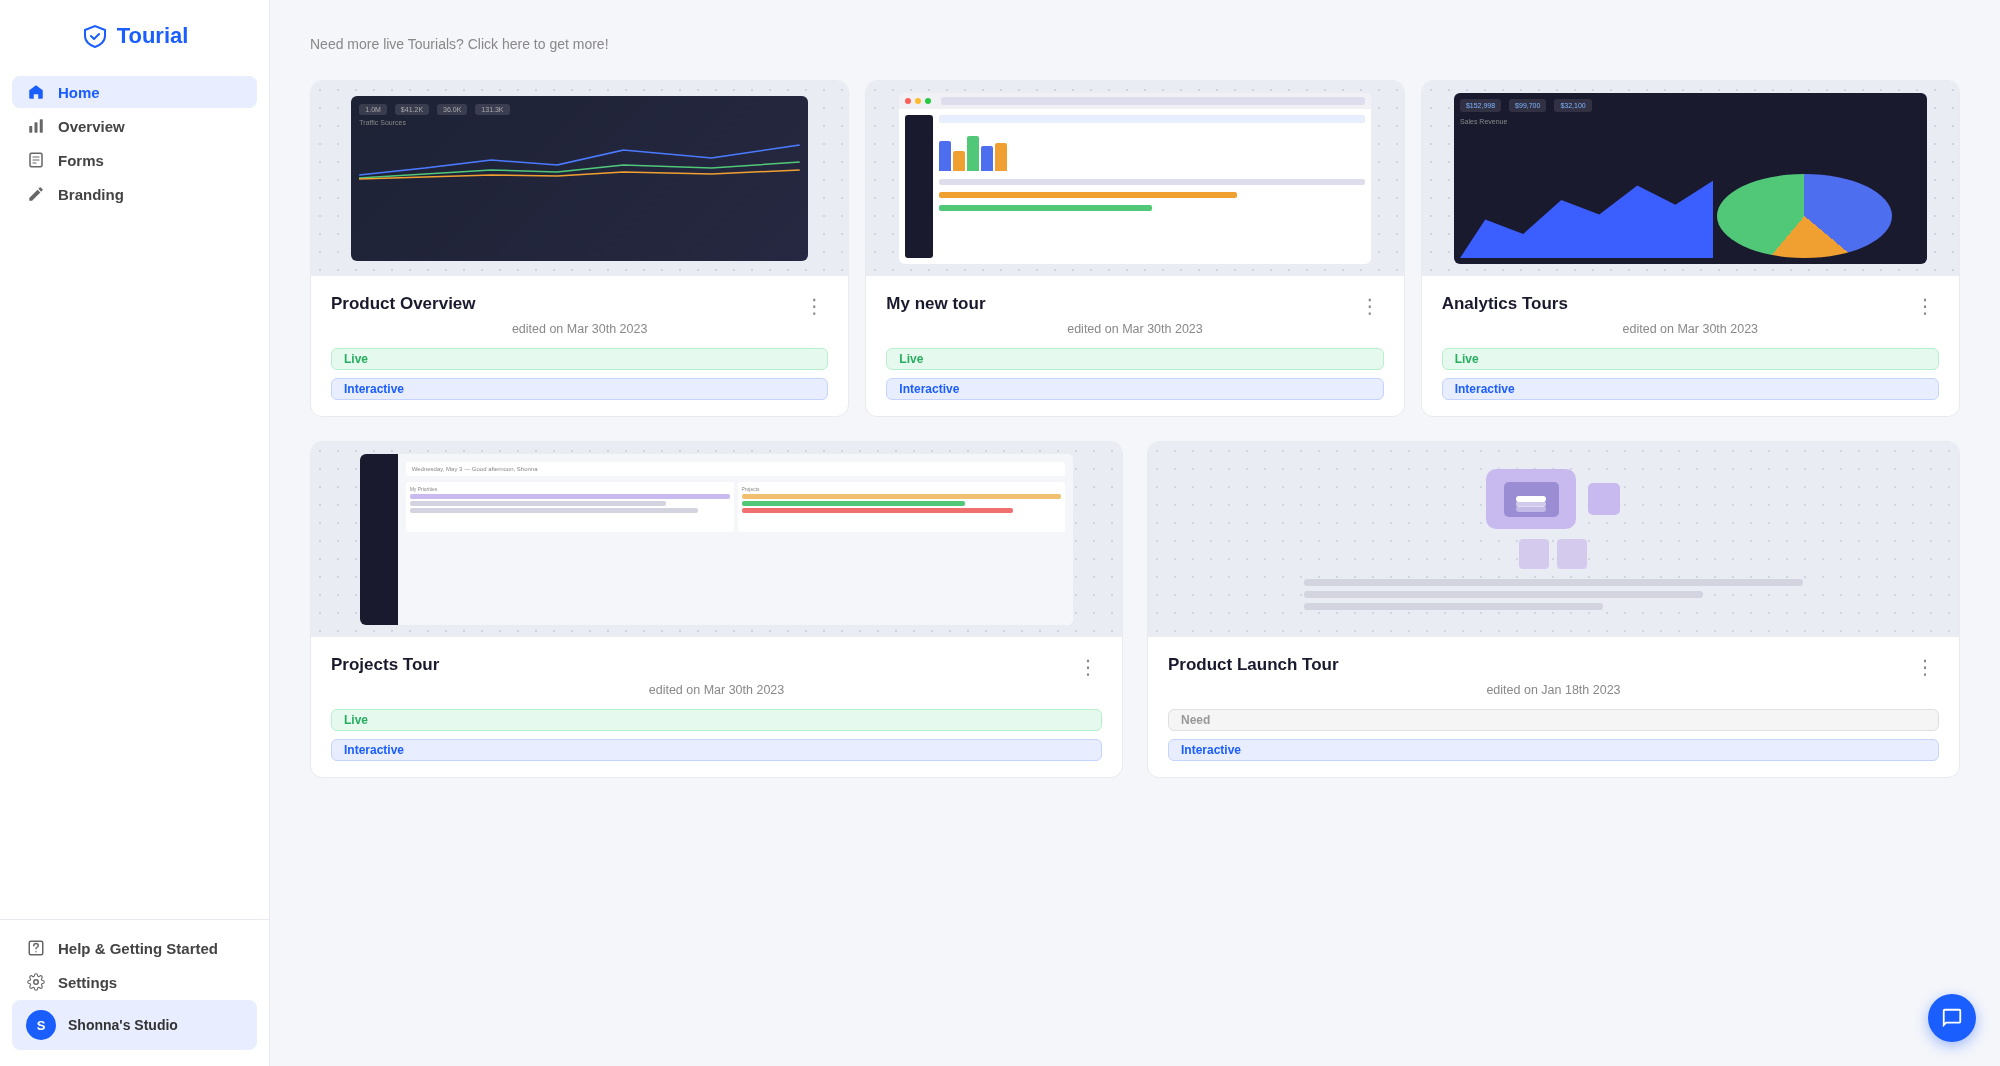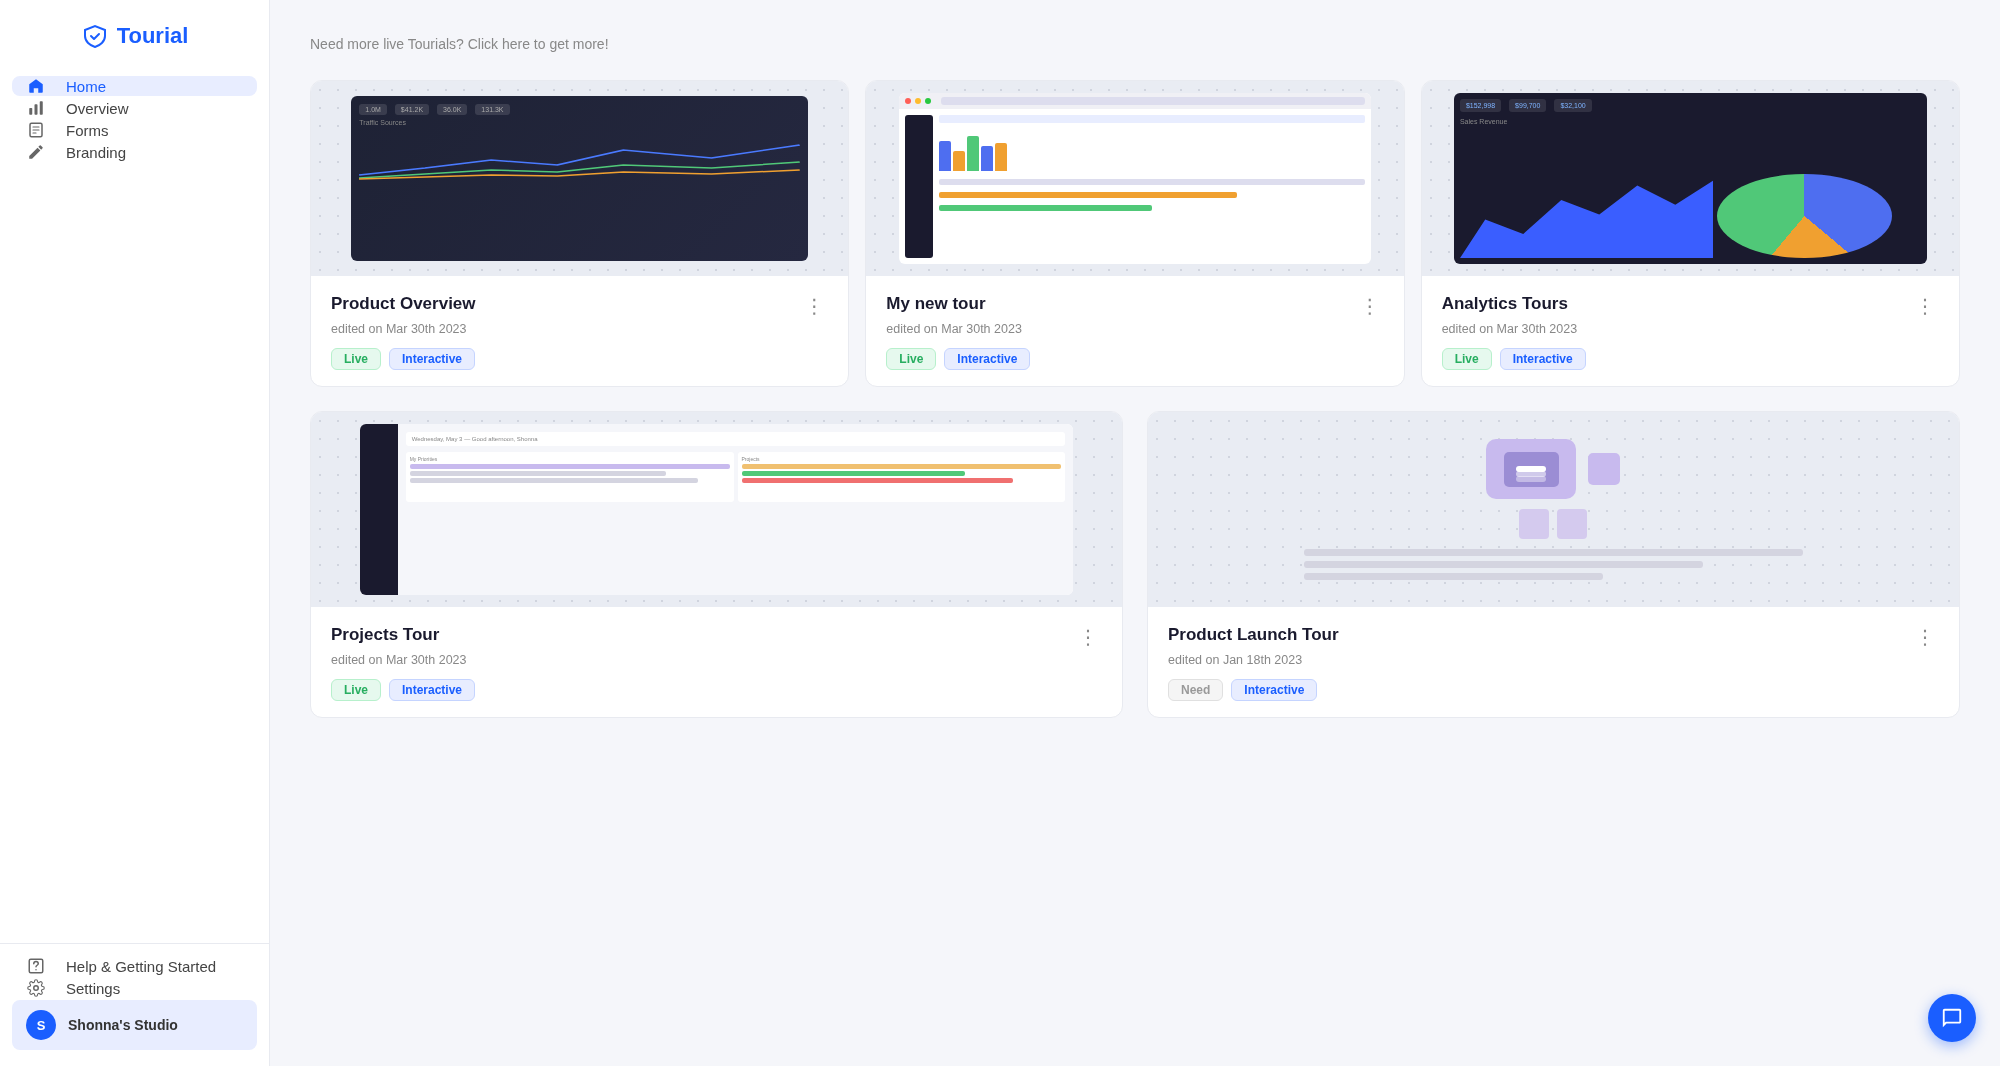--- a/index.html
+++ b/index.html
@@ -25,26 +25,26 @@
     #sidebar .logo svg { width: 28px; height: 28px; }
     #sidebar .logo-text {
       font-size: 22px;
       font-weight: 700;
       color: #1a5eff;
     }
     .nav-items { flex: 1; padding: 8px 12px; }
     .nav-item {
       display: flex;
       align-items: center;
-      gap: 20px;
-      padding: 0 14px;
+      gap: 12px;
+      padding: 6px 14px;
       border-radius: 8px;
       cursor: pointer;
       font-size: 15px;
-      font-weight: 400;
+      font-weight: 700;
       color: #444;
       margin-bottom: 2px;
       transition: background 0.15s;
     }
     .nav-item.active { background: #e8edff; color: #1a5eff; }
     .nav-item .nav-icon { width: 20px; height: 20px; display: flex; align-items: center; justify-content: center; }
 
     .sidebar-bottom {
       padding: 12px 12px 16px 12px;
       border-top: 1px solid #e8eaf0;
@@ -158,22 +158,22 @@
       opacity: 0.6;
     }
     .card-body { padding: 18px 20px 16px 20px; }
     .card-title-row {
       display: flex;
       align-items: flex-start;
       justify-content: space-between;
       margin-bottom: 4px;
     }
     .card-title { font-size: 17px; font-weight: 700; color: #1a1a2e; }
-    .card-date { font-size: 12.5px; color: #888; margin-bottom: 12px; }
-    .card-tags { display: flex; gap: 8px; }
+    .card-date { font-size: 12.5px; color: #888; margin-bottom: 12px; text-align: center; }
+    .card-tags { display: flex; gap: 8px; flex-direction: column; }
     .tag {
       border-radius: 6px;
       padding: 3px 12px;
       font-size: 12px;
       font-weight: 600;
     }
     .tag-live { background: #e6f9ee; color: #27ae60; border: 1px solid #b7f0cc; }
     .tag-draft { background: #f5f5f5; color: #999; border: 1px solid #e0e0e0; }
     .tag-interactive { background: #e8edff; color: #1a5eff; border: 1px solid #c5d4ff; }
 

